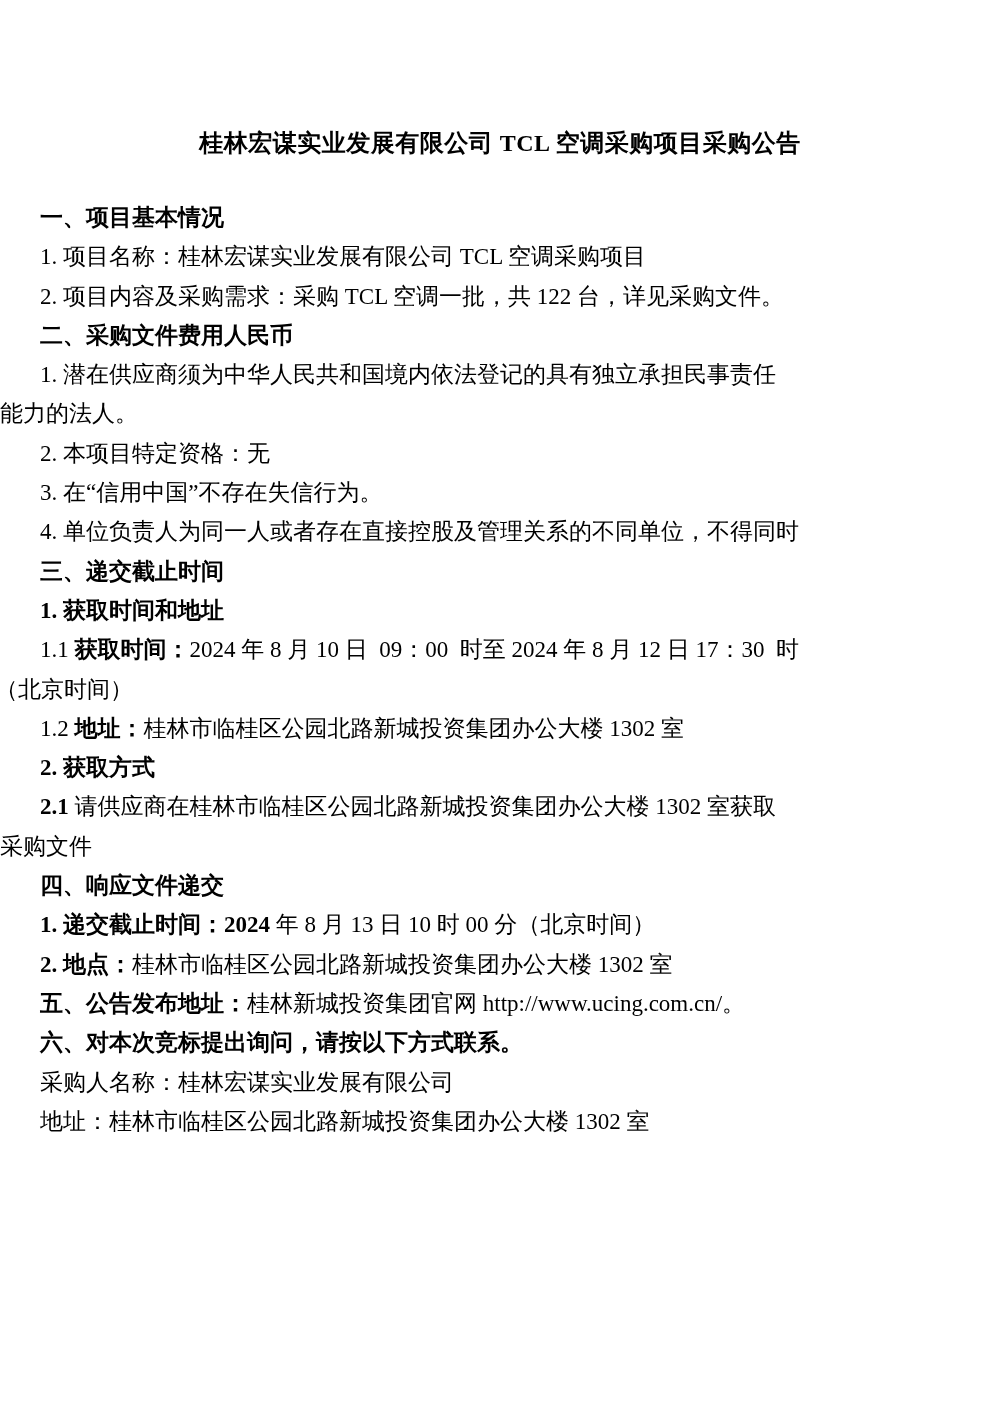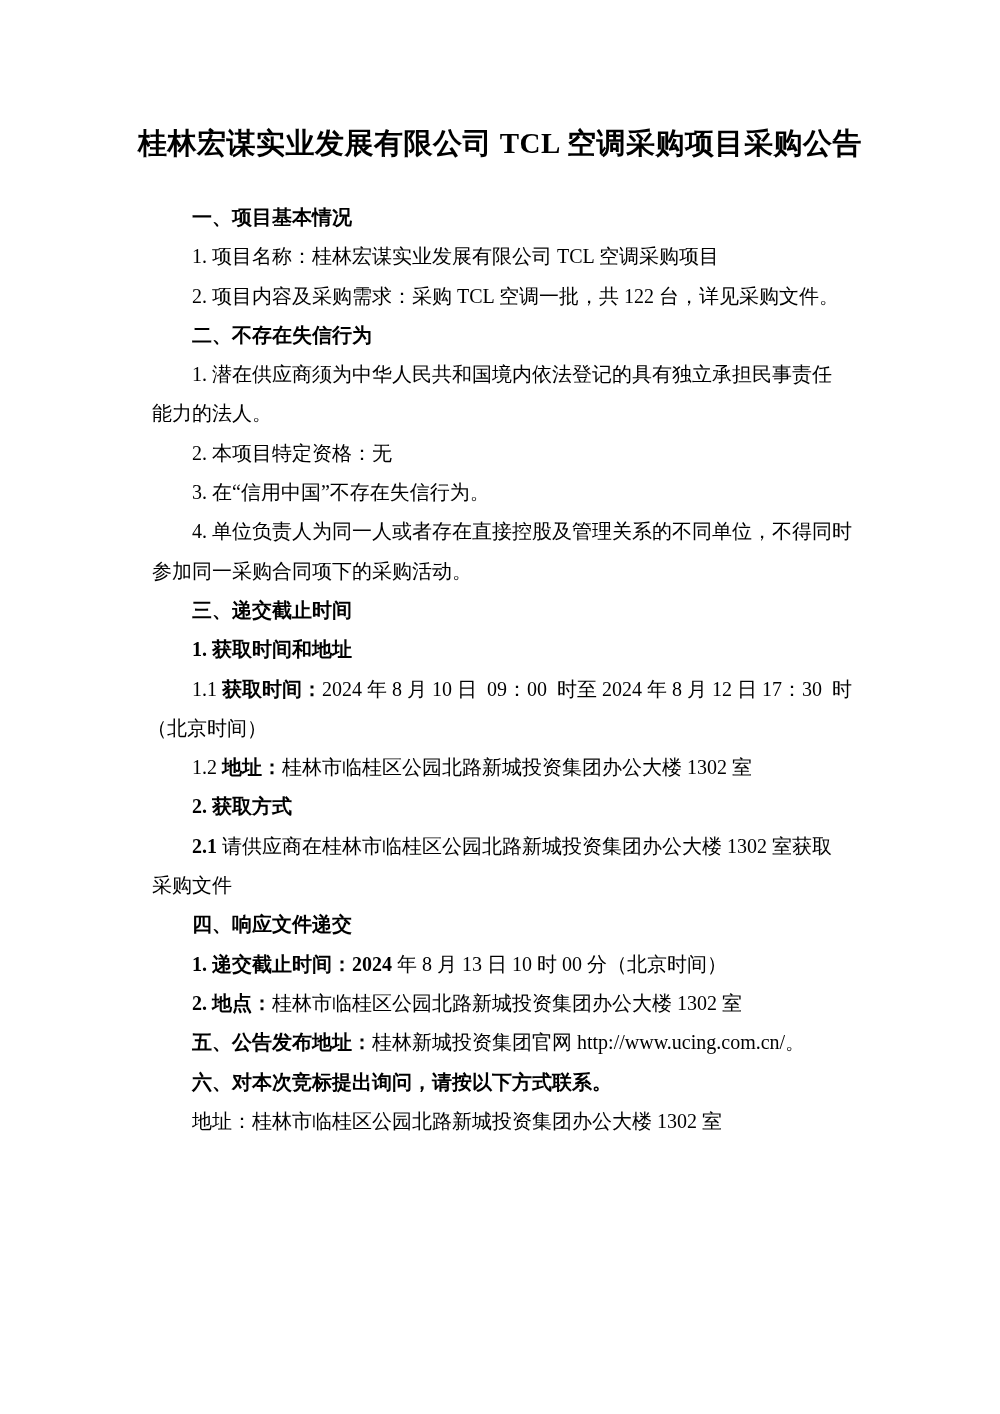--- a/index.html
+++ b/index.html
@@ -12,31 +12,30 @@
     width: 1000px;
     height: 1414px;
     background: #ffffff;
     color: #000000;
     font-family: "Liberation Serif", "DejaVu Serif", serif;
     overflow: hidden;
   }
   .doc-title {
     padding-top: 124px;
     text-align: center;
-    font-size: 29px;
+    font-size: 24px;
     font-weight: bold;
     line-height: 38px;
     letter-spacing: 0.5px;
     white-space: pre;
   }
   .content {
-    margin-left: 152px;
     margin-right: 130px;
     padding-top: 36px;
-    font-size: 20px;
+    font-size: 23px;
     line-height: 39.3px;
   }
   .line {
     white-space: pre;
     height: 39.3px;
   }
   .line.indent {
     padding-left: 40px;
   }
   .line.hang {
@@ -51,35 +50,35 @@
 </style>
 </head>
 <body>
 
 <div class="page">
   <div class="doc-title">桂林宏谋实业发展有限公司 TCL 空调采购项目采购公告</div>
   <div class="content">
       <div class="line indent heading"><span class="b ">一、项目基本情况</span></div>
       <div class="line indent"><span class="">1. 项目名称：桂林宏谋实业发展有限公司 TCL 空调采购项目</span></div>
       <div class="line indent"><span class="">2. 项目内容及采购需求：采购 TCL 空调一批，共 122 台，详见采购文件。</span></div>
-      <div class="line indent heading"><span class="b ">二、不存在失信行为</span></div>
+      <div class="line indent heading"><span class="b ">二、采购文件费用人民币</span></div>
       <div class="line indent"><span class="">1. 潜在供应商须为中华人民共和国境内依法登记的具有独立承担民事责任</span></div>
       <div class="line"><span class="">能力的法人。</span></div>
       <div class="line indent"><span class="">2. 本项目特定资格：无</span></div>
       <div class="line indent"><span class="">3. 在“信用中国”不存在失信行为。</span></div>
       <div class="line indent"><span class="">4. 单位负责人为同一人或者存在直接控股及管理关系的不同单位，不得同时</span></div>
-      <div class="line"><span class="">参加同一采购合同项下的采购活动。</span></div>
       <div class="line indent heading"><span class="b ">三、递交截止时间</span></div>
       <div class="line indent"><span class="b ">1. 获取时间和地址</span></div>
       <div class="line indent"><span class="">1.1 </span><span class="b ">获取时间：</span><span class="">2024 </span><span class="u">年 8 月 10 日  09：00  时至 2024 年 8 月 12 日 17：30  时</span></div>
       <div class="line hang"><span class="u">（北京时间） </span></div>
       <div class="line indent"><span class="">1.2 </span><span class="b ">地址：</span><span class="u">桂林市临桂区公园北路新城投资集团办公大楼 1302 室</span></div>
       <div class="line indent"><span class="b ">2. 获取方式</span></div>
       <div class="line indent"><span class="b ">2.1 </span><span class="">请供应商在桂林市临桂区公园北路新城投资集团办公大楼 1302 室获取</span></div>
       <div class="line"><span class="">采购文件</span></div>
       <div class="line indent heading"><span class="b ">四、响应文件递交</span></div>
       <div class="line indent"><span class="b ">1. 递交截止时间：2024</span><span class=""> </span><span class="u">年 8 月 13 日 10 时 00 分（北京时间） </span></div>
       <div class="line indent"><span class="b ">2. 地点：</span><span class="">桂林市临桂区公园北路新城投资集团办公大楼 1302 室</span></div>
       <div class="line indent"><span class="b ">五、公告发布地址：</span><span class="">桂林新城投资集团官网 http://www.ucing.com.cn/。</span></div>
       <div class="line indent heading"><span class="b ">六、对本次竞标提出询问，请按以下方式联系。</span></div>
+      <div class="line indent"><span class="">采购人名称：桂林宏谋实业发展有限公司</span></div>
       <div class="line indent"><span class="">地址：桂林市临桂区公园北路新城投资集团办公大楼 1302 室</span></div>
     </div>
 </div>
 
 </body></html>

